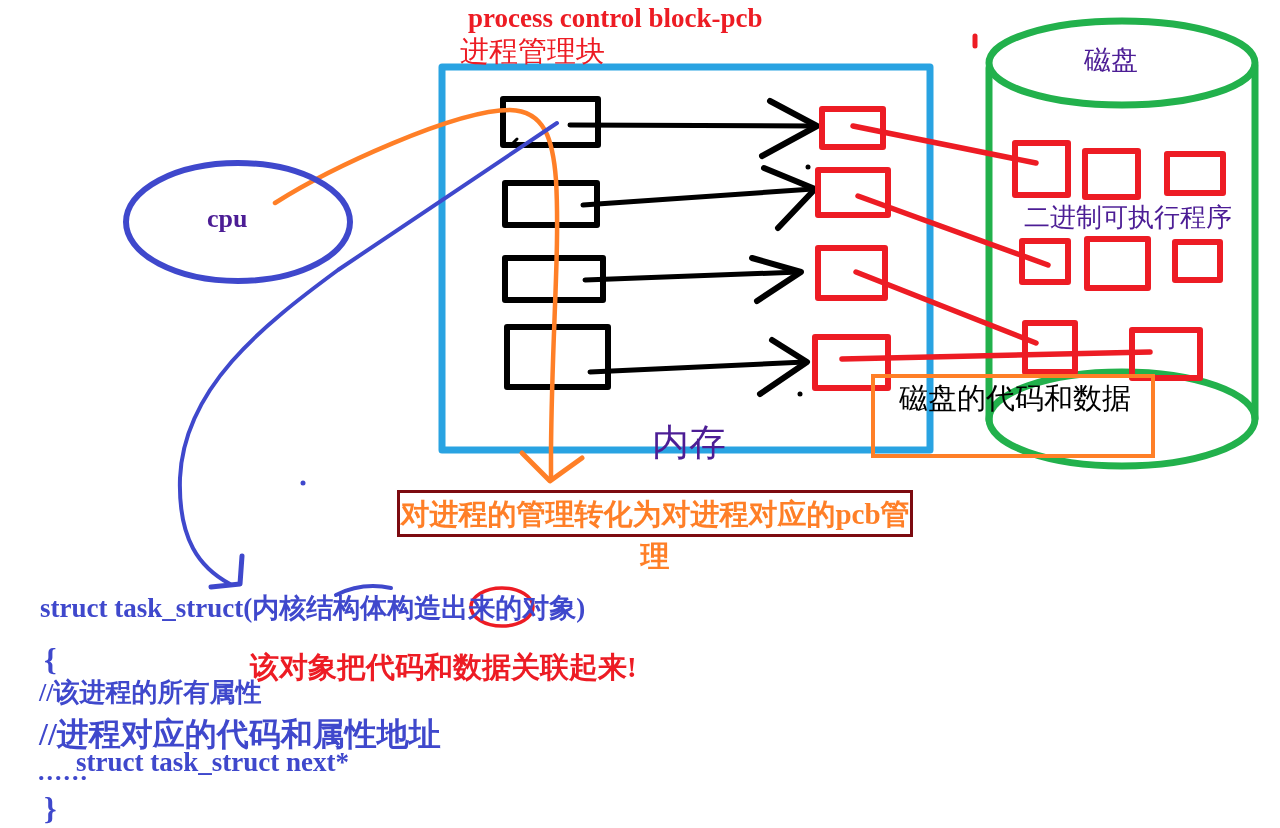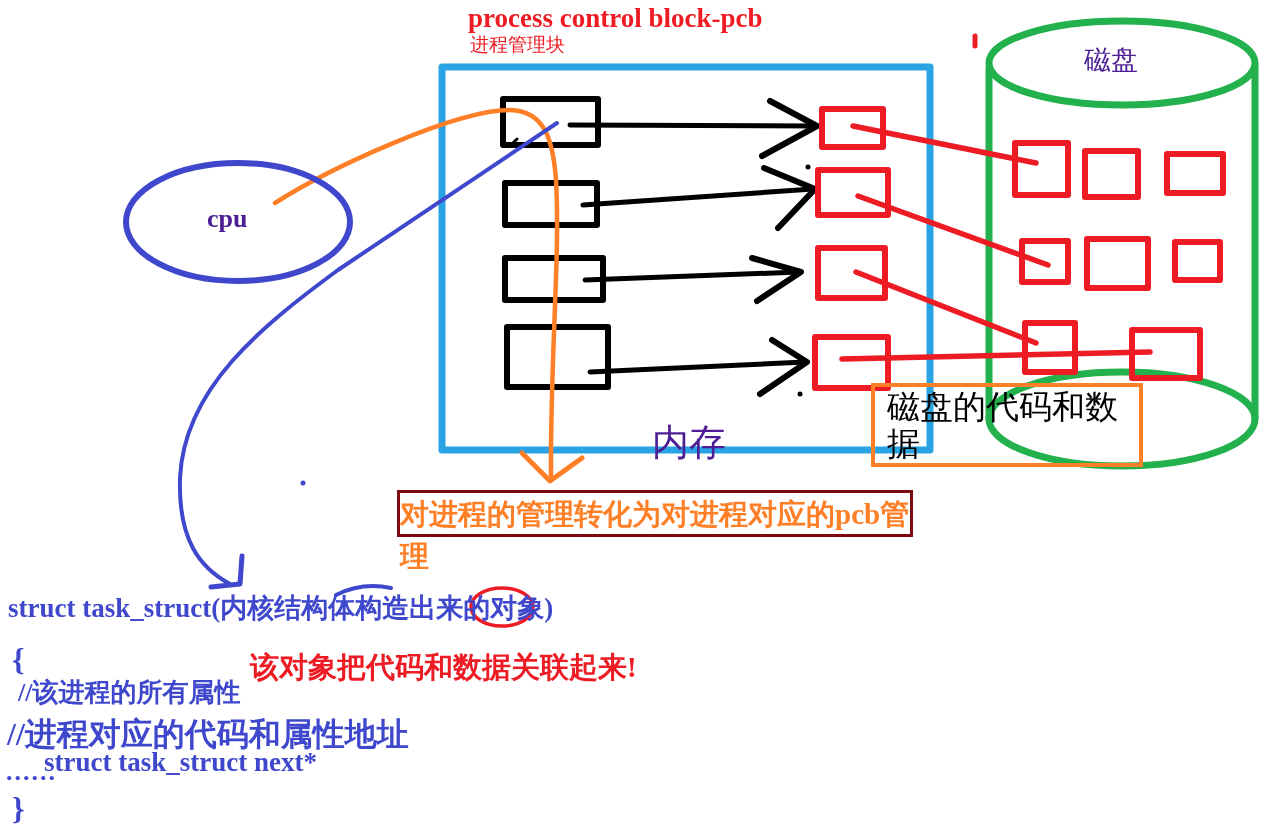--- a/index.html
+++ b/index.html
@@ -3,32 +3,32 @@
 <meta charset="utf-8">
 <style>
   html,body{margin:0;padding:0;background:#fff;}
   #canvas{
     position:relative;width:1280px;height:828px;background:#fff;overflow:hidden;
     font-family:"Liberation Serif","DejaVu Serif",serif;
   }
   #drawing{position:absolute;left:0;top:0;}
   .t{position:absolute;white-space:nowrap;color:#4c1d95;}
   .red{color:var(--red,#ed1c24);}
-  .blue{color:var(--blue,#3f48cc);}
+  .blue{color:var(--blue,#3f48cc);margin-left:32px;}
   .bold{font-weight:bold;}
   .box{position:absolute;background:transparent;}
   #load-note-box{
-    left:871px;top:383px;width:252px;height:74px;
+    left:871px;top:374px;width:252px;height:74px;
     border:4px solid var(--orange,#ff7f27);
-    font-size:33px;line-height:37px;padding:2px 0 0 12px;color:#000;
+    font-size:29px;line-height:37px;padding:2px 0 0 24px;color:#000;
   }
   #pcb-note-box{
     left:397px;top:490px;width:510px;height:41px;
     border:3px solid var(--maroon,#7c0a10);
-    font-size:29px;line-height:42px;text-align:left;
+    font-size:29px;line-height:42px;text-align:center;
     color:var(--orange,#ff7f27);font-weight:bold;
   }
   .s{fill:none;stroke-linecap:round;stroke-linejoin:round;}
   .s-black{stroke:var(--black,#000);}
   .s-red{stroke:var(--red,#ed1c24);}
   .s-green{stroke:var(--green,#22b14c);}
   .s-sky{stroke:var(--skyblue,#29a3e2);}
   .s-blue{stroke:var(--blue,#3f48cc);}
   .s-orange{stroke:var(--orange,#ff7f27);}
 </style>
@@ -103,39 +103,40 @@
       <path d="M557 123 L338 270 C262 326 184 388 180 478 C178 540 200 568 230 584" stroke-width="4"></path>
       <path d="M242 556 L240 584 L211 587" stroke-width="5"></path>
       <path d="M336 595 Q362 582 391 588" stroke-width="4"></path>
       <circle cx="303" cy="483" r="2.5" fill="#3f48cc" stroke="none"></circle>
     </g>
 
     <ellipse cx="502" cy="607" rx="31" ry="19" class="s s-red" stroke-width="3.5"></ellipse>
   </svg>
 
   <div class="t red bold" style="left:468px;top:3px;font-size:27px">process control block-pcb</div>
-  <div class="t red" style="left:470px;top:32px;font-size:19px">进程管理块</div>
+  <div class="t red" style="left:460px;top:32px;font-size:29px">进程管理块</div>
 
   <div class="t bold" style="left:207px;top:204px;font-size:26px">cpu</div>
 
   <div class="t" style="left:1084px;top:42px;font-size:27px">磁盘</div>
 
+  <div class="t" style="left:1024px;top:200px;font-size:26px">二进制可执行程序</div>
 
   <div class="t" style="left:652px;top:418px;font-size:37px">内存</div>
 
   <div class="box" id="load-note-box">
     <div>磁盘的代码和数据</div>
   </div>
 
   <div class="box" id="pcb-note-box">
     <span>对进程的管理转化为对进程对应的pcb管理</span>
   </div>
 
   <div class="t blue bold" style="left:8px;top:590px;font-size:27px">struct task_struct(内核结构体构造出来的对象)</div>
   <div class="t red bold" style="left:250px;top:648px;font-size:29px">该对象把代码和数据关联起来!</div>
   <div class="t blue bold" style="left:12px;top:641px;font-size:32px">{</div>
-  <div class="t blue bold" style="left:18px;top:675px;font-size:26px">//该进程的所有属性</div>
+  <div class="t blue bold" style="left:7px;top:675px;font-size:26px">//该进程的所有属性</div>
   <div class="t blue bold" style="left:7px;top:713px;font-size:32px">//进程对应的代码和属性地址</div>
   <div class="t blue bold" style="left:44px;top:747px;font-size:27px">struct task_struct next*</div>
   <div class="t blue bold" style="left:6px;top:757px;font-size:26px;letter-spacing:2px">......</div>
   <div class="t blue bold" style="left:12px;top:790px;font-size:32px">}</div>
 
 </div>
 
 </body></html>

